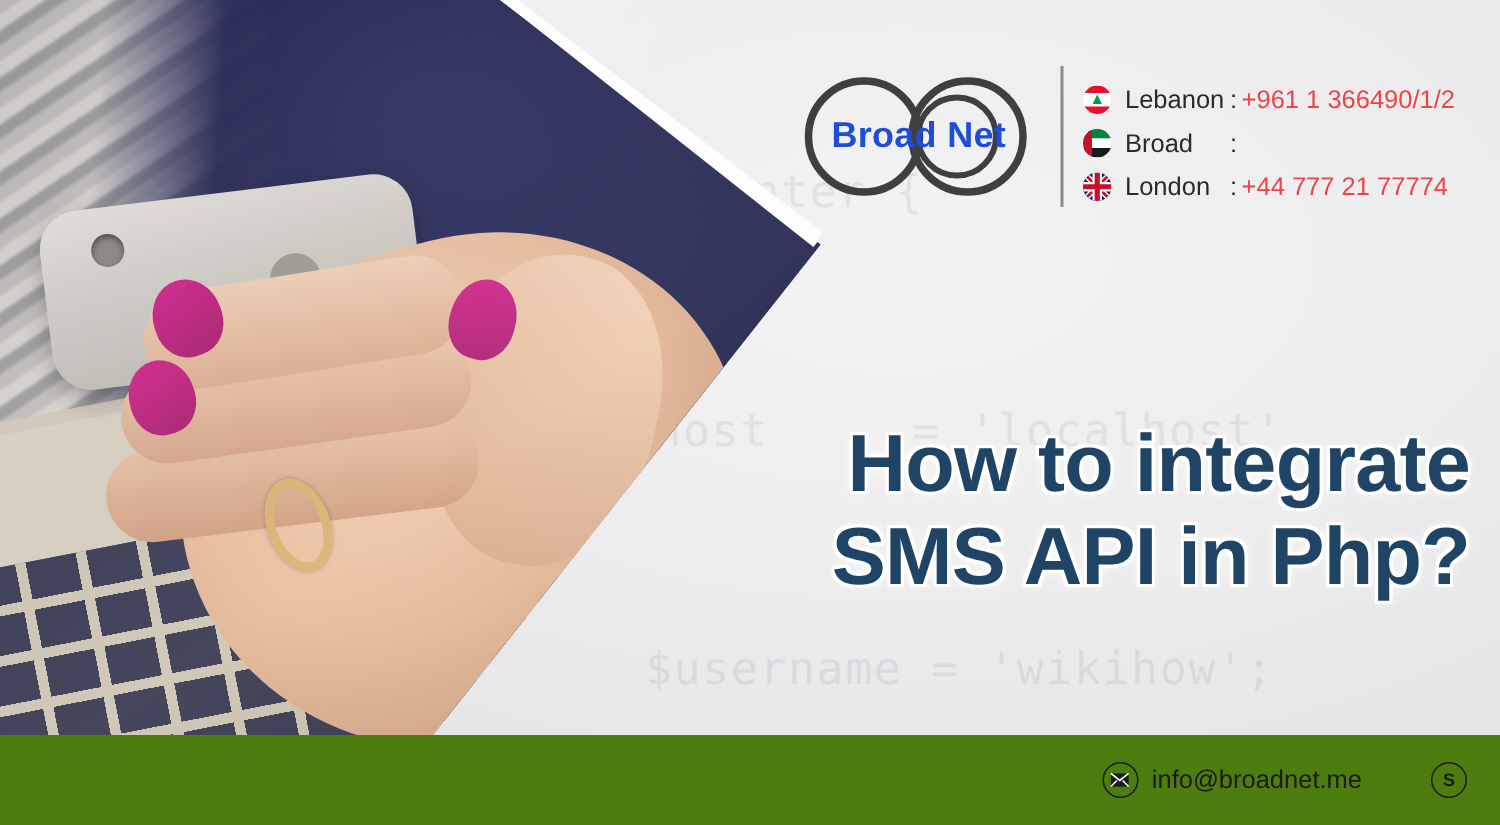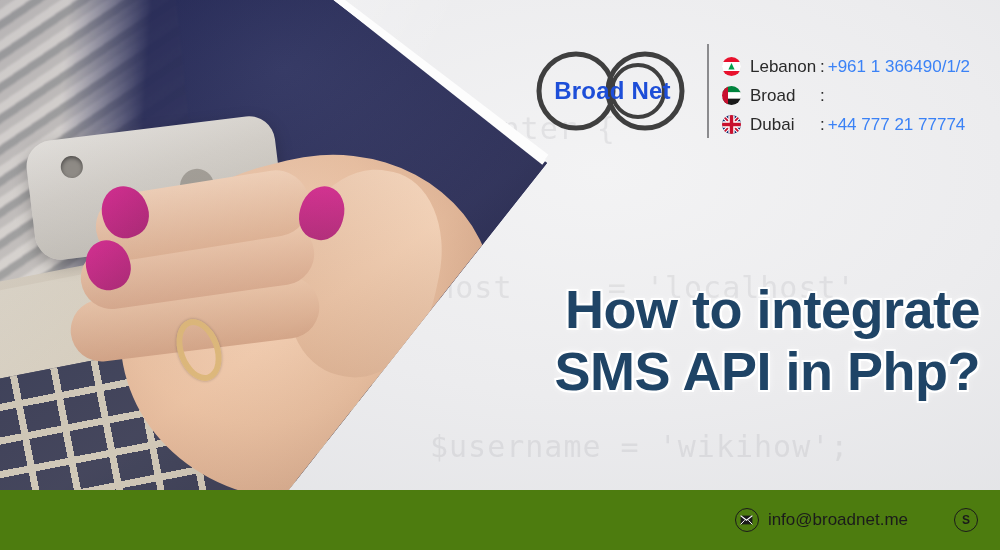--- a/index.html
+++ b/index.html
@@ -150,21 +150,21 @@
     font-size:24px;font-weight:bold;color:#1d4ed8;letter-spacing:.2px;
     font-family:"Liberation Sans",sans-serif;
   }
   .divider{position:absolute;left:707px;top:44px;width:2px;height:94px;background:#8b8b8e;}
   .contacts{position:absolute;left:722px;top:52px;}
   .crow{display:flex;align-items:center;height:29px;}
   .flag{width:19px;height:19px;border-radius:50%;overflow:hidden;flex:0 0 auto;
         box-shadow:0 0 0 1px rgba(0,0,0,.15) inset;position:relative;}
   .cname{width:70px;font-size:17px;color:#2a2a2a;margin-left:9px;}
   .csep{font-size:17px;color:#2a2a2a;margin-right:3px;}
-  .cnum{font-size:17px;color:#3b82f6;white-space:pre;}
+  .cnum{font-size:17px;color:#ef4444;white-space:pre;}
 
   
   .headline{
     position:absolute;left:455px;top:278px;width:525px;
     text-align:right;font-family:"Liberation Sans",sans-serif;
     font-weight:bold;font-size:54px;line-height:62px;color:#1f4466;
     letter-spacing:-.5px;
     text-shadow:
       2px 0 0 #fff,-2px 0 0 #fff,0 2px 0 #fff,0 -2px 0 #fff,
       2px 2px 0 #fff,-2px 2px 0 #fff,2px -2px 0 #fff,-2px -2px 0 #fff,
@@ -258,21 +258,21 @@
     <div class="crow">
       <span class="flag">
         <svg width="19" height="19" viewBox="0 0 60 60">
           <rect width="60" height="60" fill="#012169"></rect>
           <path d="M0,0 L60,60 M60,0 L0,60" stroke="#fff" stroke-width="12"></path>
           <path d="M0,0 L60,60 M60,0 L0,60" stroke="#c8102e" stroke-width="6"></path>
           <path d="M30,0 V60 M0,30 H60" stroke="#fff" stroke-width="20"></path>
           <path d="M30,0 V60 M0,30 H60" stroke="#c8102e" stroke-width="11"></path>
         </svg>
       </span>
-      <span class="cname">Dubai</span>
+      <span class="cname">London</span>
       <span class="csep">:</span>
       <span class="cnum">+44 777 21 77774</span>
     </div>
   </div>
 
   <div class="headline">
     <span class="l1">How to integrate</span>
     <span class="l2">SMS API in Php?</span>
   </div>
 

